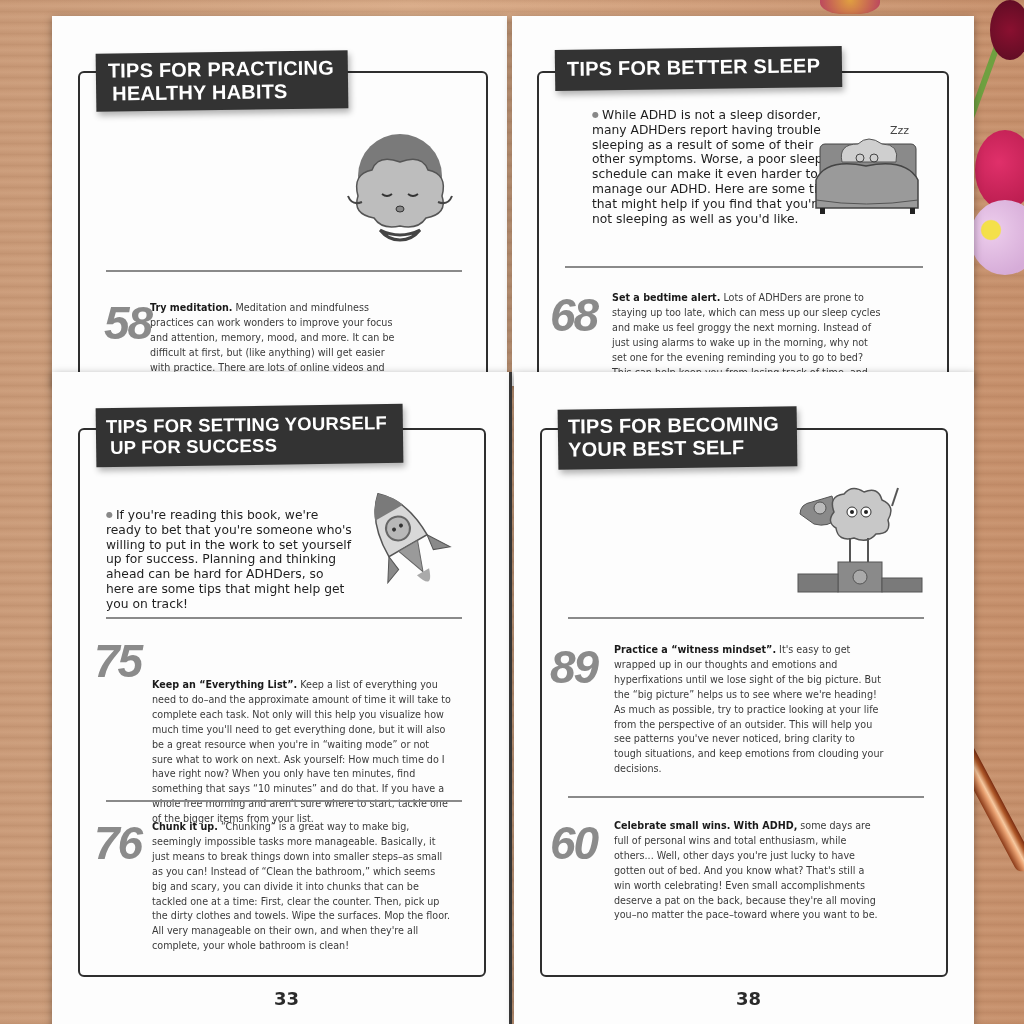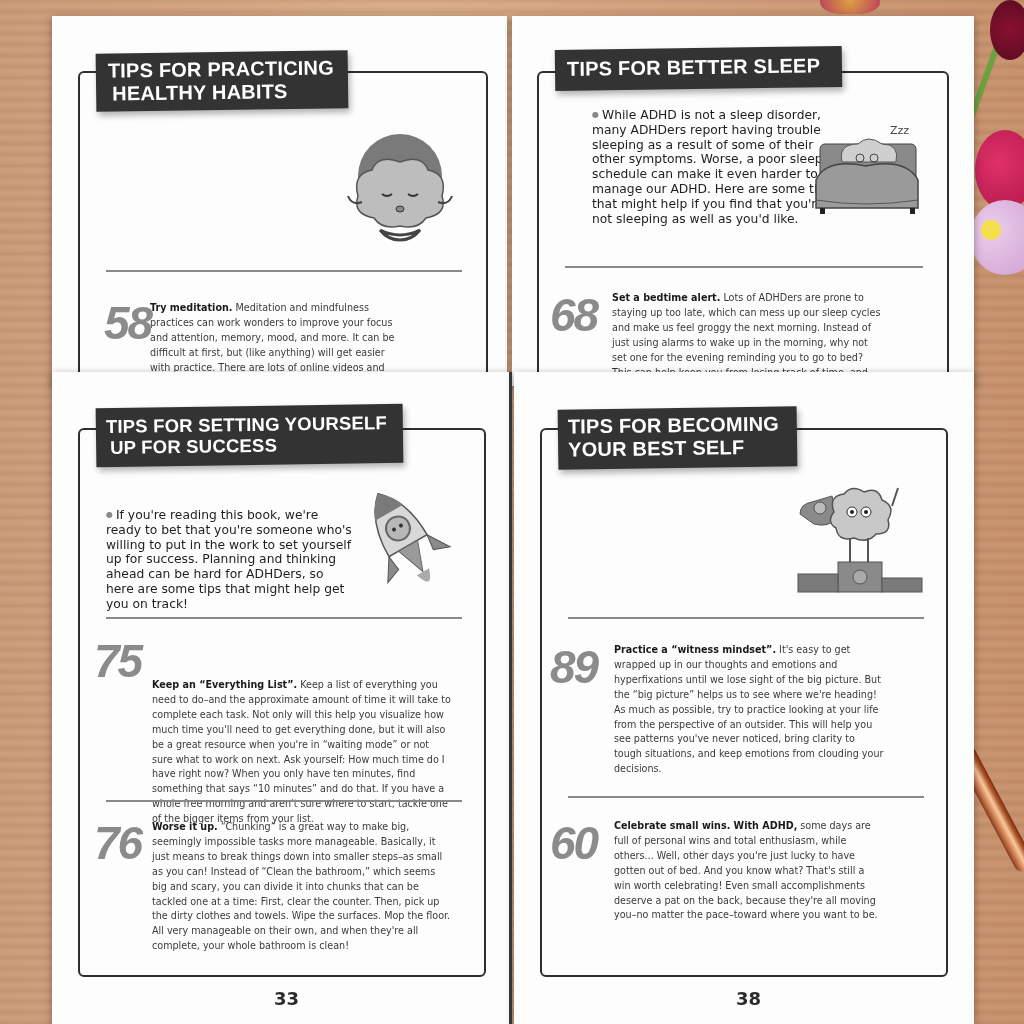--- a/index.html
+++ b/index.html
@@ -169,21 +169,21 @@
   </svg>
   <div class="divider" style="left:54px; top:245px; width:356px;"></div>
   <div class="tipnum" style="left:42px; top:266px;">75</div>
   <div class="tiptext" style="left:100px; top:266px; width:300px;margin-top:40px;">
     <b>Keep an “Everything List”.</b>
     <span>Keep a list of everything you need to do–and the approximate amount of time it will take to complete each task. Not only will this help you visualize how much time you'll need to get everything done, but it will also be a great resource when you're in “waiting mode” or not sure what to work on next. Ask yourself: How much time do I have right now? When you only have ten minutes, find something that says “10 minutes” and do that. If you have a whole free morning and aren't sure where to start, tackle one of the bigger items from your list.</span>
   </div>
   <div class="divider" style="left:54px; top:428px; width:356px;"></div>
   <div class="tipnum" style="left:42px; top:448px;">76</div>
   <div class="tiptext" style="left:100px; top:448px; width:300px;">
-    <b>Worse it up.</b>
+    <b>Chunk it up.</b>
     <span>“Chunking” is a great way to make big, seemingly impossible tasks more manageable. Basically, it just means to break things down into smaller steps–as small as you can! Instead of “Clean the bathroom,” which seems big and scary, you can divide it into chunks that can be tackled one at a time: First, clear the counter. Then, pick up the dirty clothes and towels. Wipe the surfaces. Mop the floor. All very manageable on their own, and when they're all complete, your whole bathroom is clean!</span>
   </div>
   <div class="pagenum" style="left:222px; top:616px;">33</div>
 </div>
 
 <div class="spine"></div>
 
 <div class="page p4">
   <div class="frame" style="left:26px; top:56px; width:408px; height:549px;"></div>
   <div class="banner" style="left:44px; top:36px; padding:6px 18px 8px 10px; font-size:20px;">

